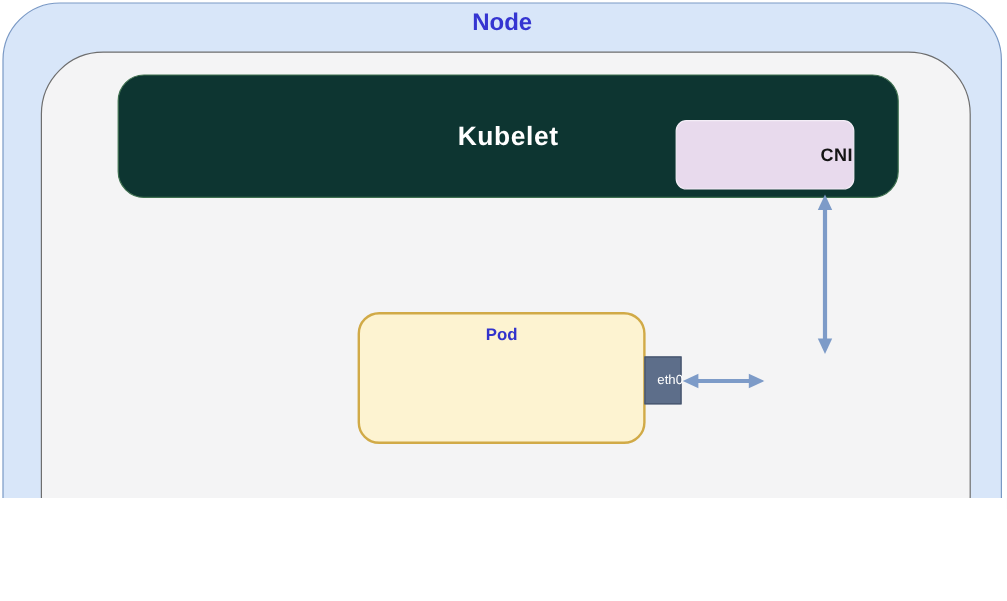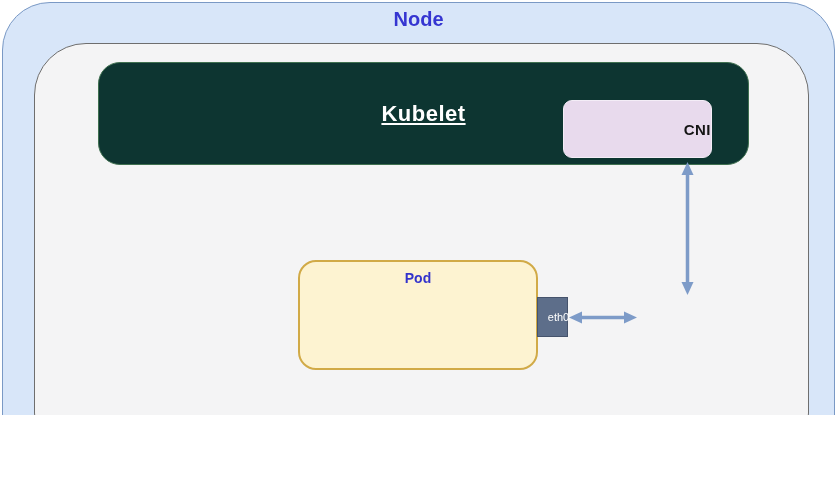--- a/index.html
+++ b/index.html
@@ -52,21 +52,20 @@
     border-radius: 22px;
     display: flex;
     align-items: center;
     justify-content: center;
   }
   .kubelet-label {
     color: #ffffff;
     font-size: 22px;
     font-weight: bold;
     letter-spacing: 0.5px;
-    text-decoration: underline;
   }
   .cni-box {
     position: absolute;
     left: 563px; top: 100px;
     width: 149px; height: 58px;
     box-sizing: border-box;
     background: #e8daed;
     border: 1px solid #f4edf7;
     border-radius: 9px;
     display: flex;

